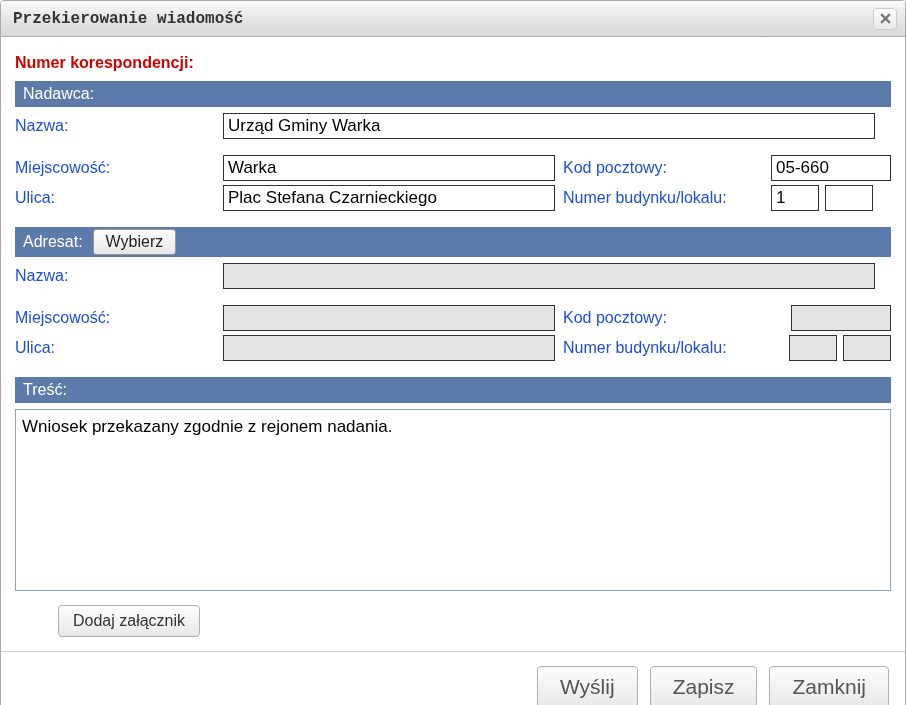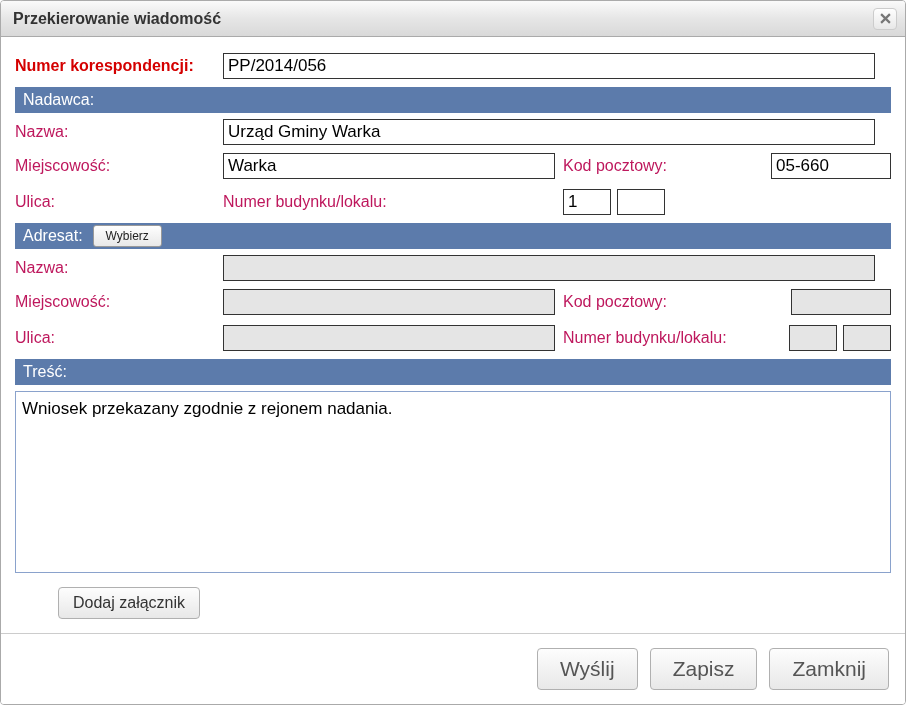--- a/index.html
+++ b/index.html
@@ -19,20 +19,21 @@
     overflow: hidden;
   }
   .titlebar {
     background: linear-gradient(to bottom, #fafafa 0%, #e6e6e6 50%, #d9d9d9 100%);
     border-bottom: 1px solid #aaa;
     height: 36px;
     display: flex;
     align-items: center;
     padding: 0 8px 0 12px;
     position: relative;
+    font-family: Liberation Mono, monospace;
   }
   .titlebar .title {
     font-weight: bold;
     color: #333;
     flex: 1;
   }
   .titlebar .closebtn {
     width: 24px; height: 22px;
     border: 1px solid #ccc;
     border-radius: 4px;
@@ -46,21 +47,21 @@
     padding: 12px 14px 14px 14px;
     position: relative;
   }
   .row {
     display: flex;
     align-items: center;
     margin: 4px 16px 8px 0;
     gap: 8px;
   }
   .label {
-    color: #be185d;
+    color: #1d4ed8;
     width: 200px;
     padding-right: 6px;
   }
   .label.red {
     color: #d40000;
     font-weight: bold;
     width: 200px;
     line-height: 1.25;
   }
   input[type=text], textarea {
@@ -93,31 +94,31 @@
     font-size: 16px;
     display: flex;
     align-items: center;
     gap: 10px;
   }
   .section-hdr .btn-inhdr {
     background: linear-gradient(to bottom, #fefefe, #e8e8e8);
     border: 1px solid #999;
     border-radius: 3px;
     color: #222;
-    font-size: 12px;
+    font-size: 16px;
     padding: 3px 12px;
     margin: -2px 0;
     cursor: pointer;
   }
   .two-col {
     display: grid;
     grid-template-columns: 200px 332px 200px auto;
-    gap: 10px 8px;
-    align-items: center;
-    margin: 8px 0;
+    gap: 4px 8px;
+    align-items: center;
+    margin: 16px 0;
   }
   .two-col input { width: 100%; }
   .bn-pair { display: flex; gap: 6px; }
   .bn-pair input { width: 48px; }
   .actions-left {
     margin-top: 10px;
     margin-left: 43px;
   }
   .btn {
     background: linear-gradient(to bottom, #fdfdfd, #e8e8e8);
@@ -153,40 +154,40 @@
       <svg width="11" height="11" viewBox="0 0 10 10">
           <path d="M1 1 L9 9 M9 1 L1 9" stroke="#777" stroke-width="2" fill="none"></path>
         </svg>
     </div>
   </div>
 
   <div class="body">
 
     <div class="row">
       <div class="label red">Numer korespondencji:</div>
-      <input type="text" class="wide" value="PP/2014/056" style="">
     </div>
 
     
     <div class="section-hdr">
       <span>Nadawca:</span>
     </div>
 
     <div class="row">
       <div class="label">Nazwa:</div>
       <input type="text" class="wide" value="Urząd Gminy Warka" style="">
     </div>
 
     <div class="two-col">
       <div class="label" style="width:auto">Miejscowość:</div>
       <input type="text" value="Warka" style="">
       <div class="label" style="width:auto">Kod pocztowy:</div>
       <input type="text" value="05-660" style="">
 
       <div class="label" style="width:auto">Ulica:</div>
+      <input type="text" value="Plac Stefana Czarnieckiego" style="">
       <div class="label" style="width:auto">Numer budynku/lokalu:</div>
       <div class="bn-pair">
         <input type="text" value="1" style="">
         <input type="text" value="" style="">
       </div>
     </div>
 
     
     <div class="section-hdr">
       <span>Adresat:</span>

